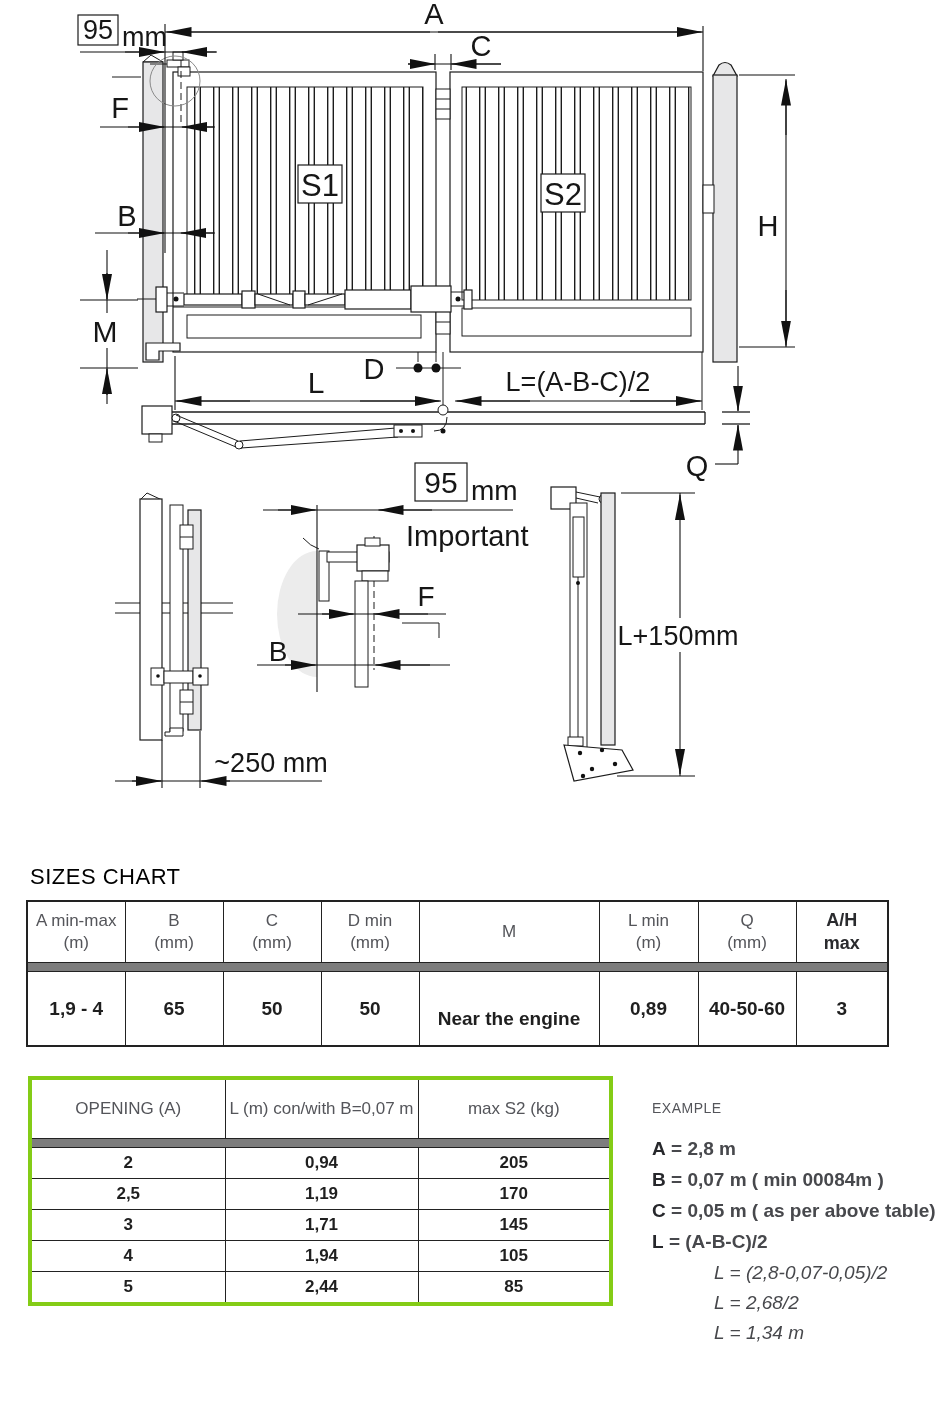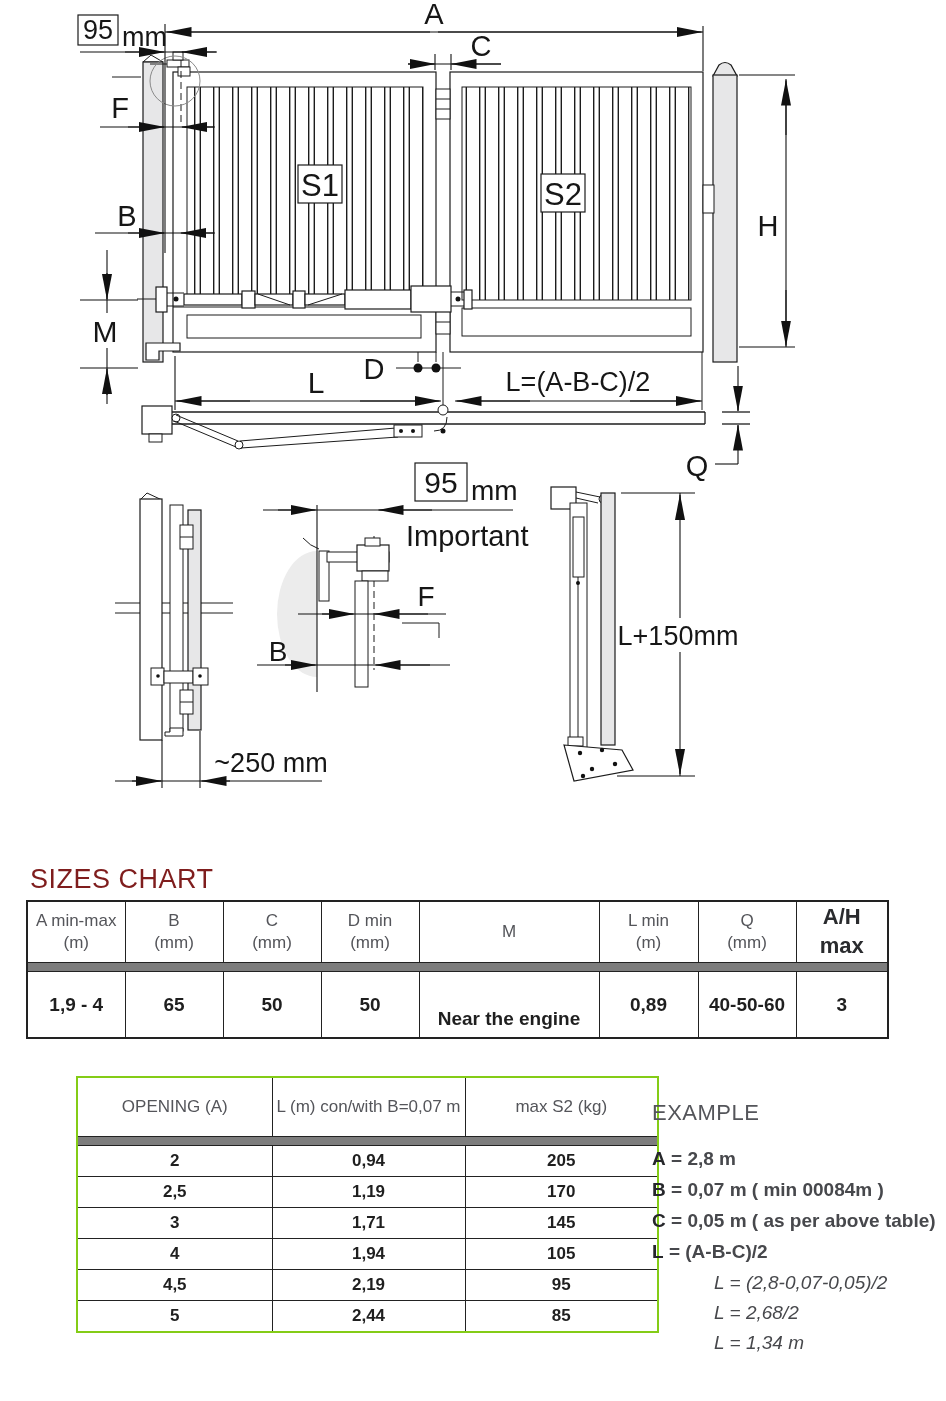--- a/index.html
+++ b/index.html
@@ -15,35 +15,35 @@
   .gray{fill:#e7e7e8;stroke:#1c1c1c;stroke-width:1.2}
   .wht{fill:#fff;stroke:#1c1c1c;stroke-width:1.2}
   .wht2{fill:#fff;stroke:#1c1c1c;stroke-width:1}
   .blk{fill:#111;stroke:none}
   .drawing text{fill:#161616}
   .lblL{font-size:29px}
   .lblXL{font-size:31px}
   .lblM{font-size:27px}
 
   
-  .sizes-title{position:absolute;left:30px;top:864px;font-size:27px;color:#7f1d1d;letter-spacing:.5px;}
+  .sizes-title{position:absolute;left:30px;top:864px;font-size:22px;color:#000000;letter-spacing:.5px;}
   table{position:absolute;border-collapse:collapse;table-layout:fixed;border-radius:27px;}
   .sizes{left:26px;top:900px;width:861px;border:2px solid #222;}
   .sizes th{font-weight:normal;font-size:17px;color:#54555a;line-height:1.3;height:58px;border:1px solid #222;text-align:center;vertical-align:middle;}
-  .sizes th.boldcol{font-weight:bold;color:#2a2b2e;font-size:22px;}
+  .sizes th.boldcol{font-weight:bold;color:#2a2b2e;font-size:18px;}
   .sizes td.val{height:57px;font-size:19px;font-weight:bold;color:#1f1f1f;text-align:center;border:1px solid #222;vertical-align:middle;}
-  .sizes td.val.low{vertical-align:bottom;padding-bottom:7px;}
+  .sizes td.val.low{vertical-align:bottom;padding-bottom:15px;}
   tr.band td{height:8px;background:#7d7d7d;padding:0;border:0;}
 
-  .opening{left:28px;top:1076px;width:581px;border:2px solid #84cc16;margin-left:48px;}
+  .opening{left:28px;top:1076px;width:581px;border:4px solid #84cc16;}
   .opening th{font-weight:normal;font-size:17px;color:#54555a;height:56px;border:1px solid #222;text-align:center;vertical-align:middle;}
   .opening td{height:28px;font-size:17px;font-weight:bold;color:#1f1f1f;text-align:center;border:1px solid #222;vertical-align:middle;}
 
   .example{position:absolute;left:652px;top:1100px;width:294px;color:#47484c;font-size:19px;}
-  .ex-title{font-size:22px;color:#54555a;letter-spacing:.5px;margin-bottom:22px;}
+  .ex-title{font-size:14px;color:#54555a;letter-spacing:.5px;margin-bottom:22px;}
   .ex-line{margin-bottom:9px;font-weight:bold;}
   .ex-line b{color:#26272b;}
   .ex-sub{margin-left:62px;margin-bottom:8px;font-style:italic;}
 </style>
 </head>
 <body>
 
 <div class="page">
 
 <svg class="drawing" width="946" height="820" viewBox="0 0 946 820">
@@ -442,25 +442,20 @@
     <td>3</td>
     <td>1,71</td>
     <td>145</td>
   </tr>
   <tr>
     <td>4</td>
     <td>1,94</td>
     <td>105</td>
   </tr>
   <tr>
-    <td>4,5</td>
-    <td>2,19</td>
-    <td>95</td>
-  </tr>
-  <tr>
     <td>5</td>
     <td>2,44</td>
     <td>85</td>
   </tr>
 </tbody>
     </table>
 
 <div class="example">
   <div class="ex-title">EXAMPLE</div>
   <div class="ex-line"><b>A</b> <span>= 2,8 m</span></div>

